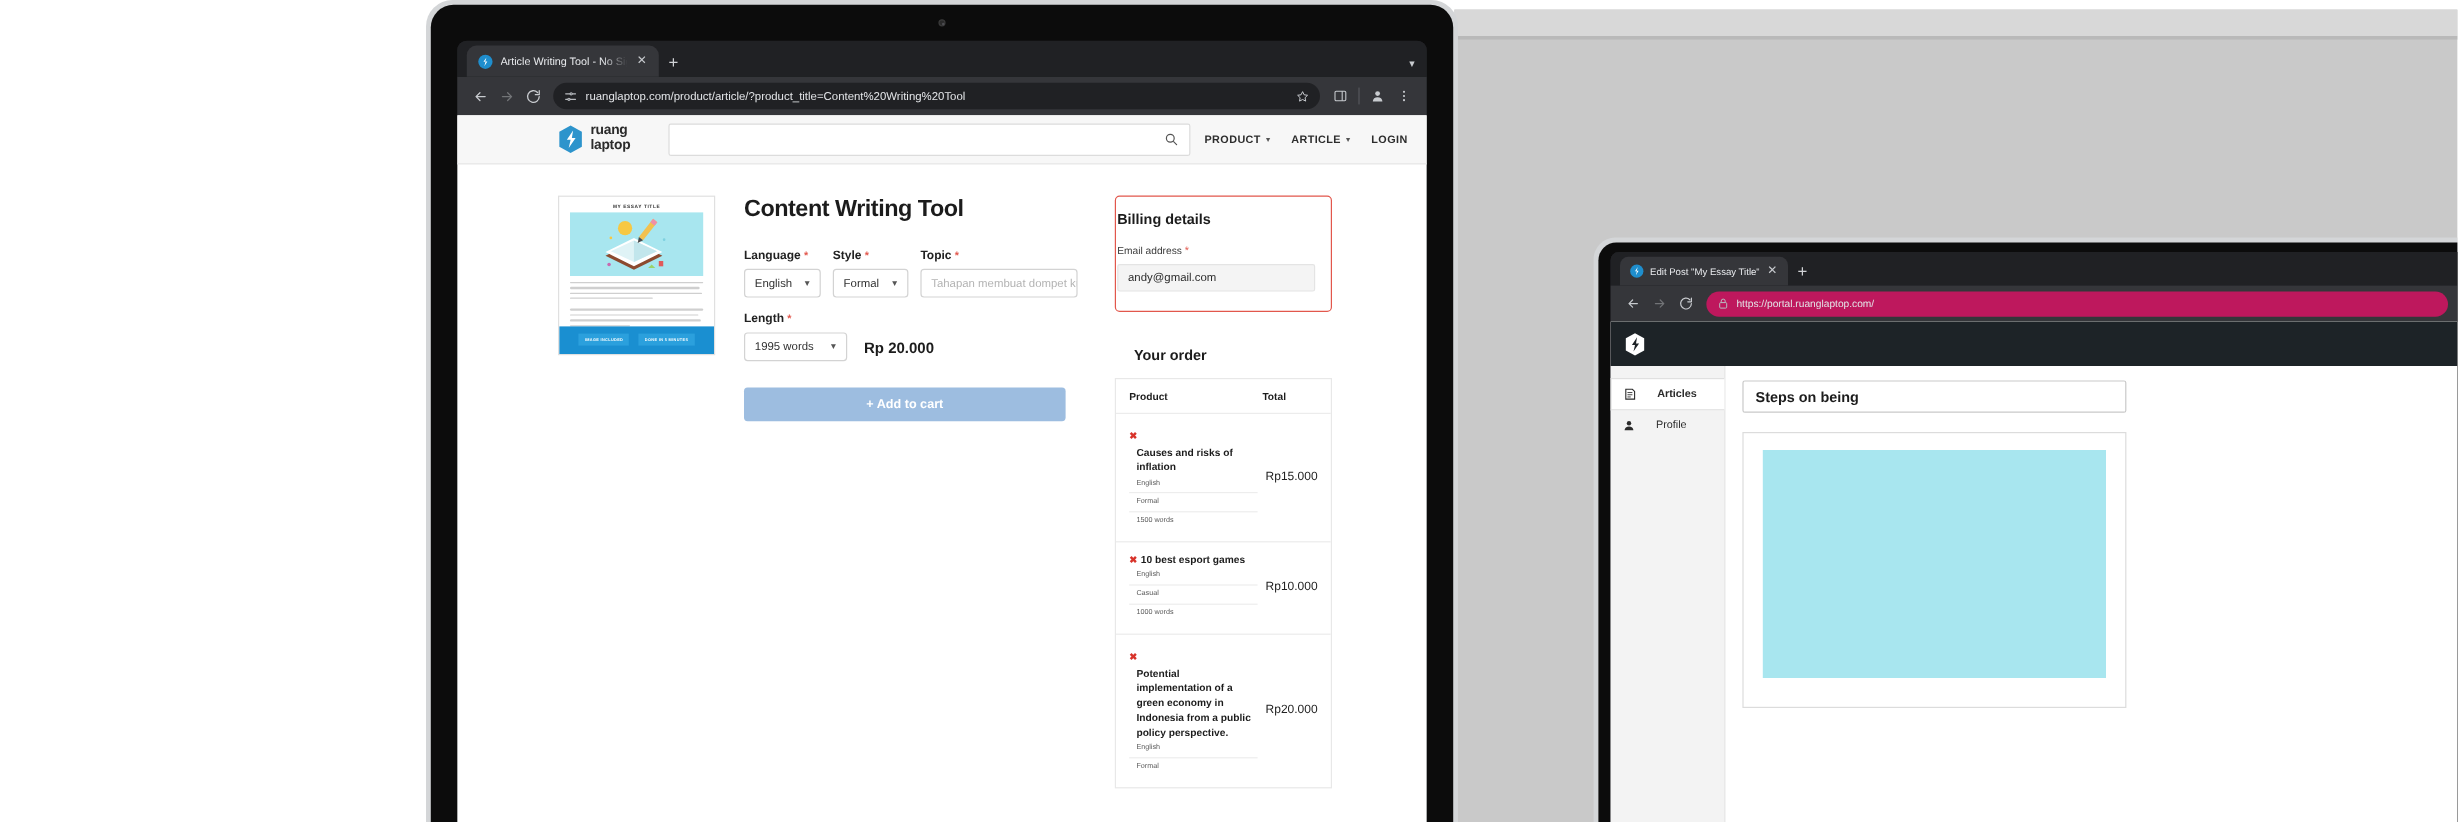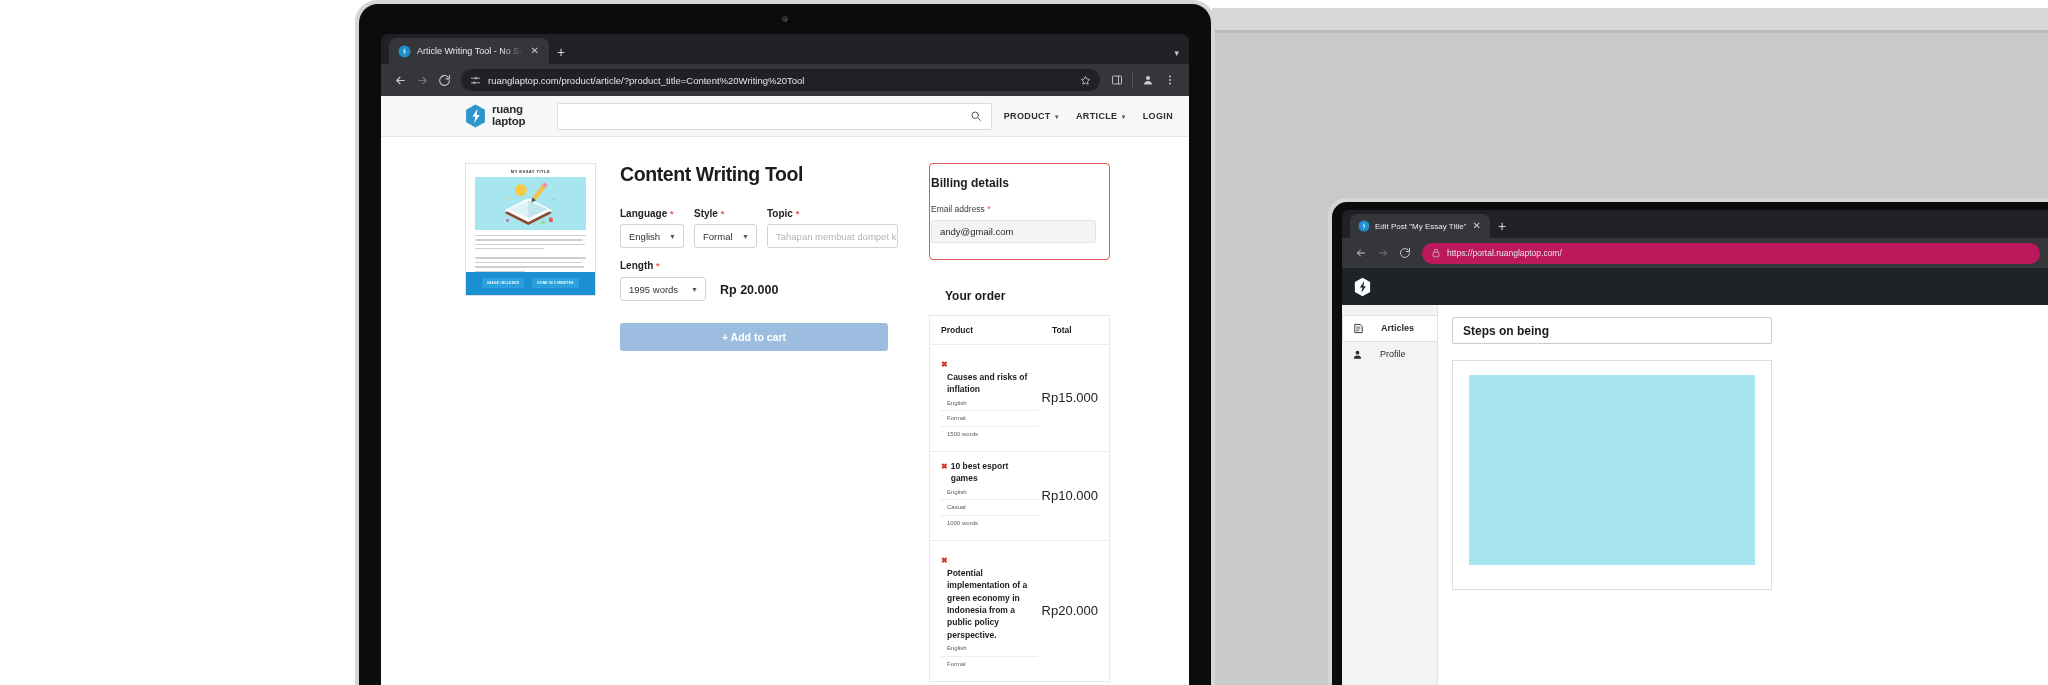--- a/index.html
+++ b/index.html
@@ -209,21 +209,21 @@
   .oth.p{flex:1 1 auto}
   .oth.t{flex:0 0 46px}
   .otr{display:flex;padding:8px 11px 9px 11px;border-bottom:1px solid #ececec;align-items:center}
   .otr:last-child{border-bottom:0}
   .ot-left{flex:1 1 auto;min-width:0;padding-right:4px}
   .ot-x{color:#d8332a;font-size:8px;font-weight:700;margin-right:3px;cursor:pointer;line-height:1}
   .ot-name{font-size:8.5px;font-weight:700;color:#1c1c1c;line-height:1.45}
   .ot-name-block{margin-left:6px}
   .ot-meta{font-size:6px;color:#5a5a5a;border-bottom:1px solid #ededed;padding:4px 0 3px 6px;line-height:1.3}
   .ot-meta:last-child{border-bottom:0}
-  .ot-total{flex:0 0 46px;font-size:13px;color:#222;text-align:left}
+  .ot-total{flex:0 0 46px;font-size:10px;color:#222;text-align:right}
 
   
   .tablet-outer{
     position:absolute; left:1328px; top:198px; width:720px; height:487px;
     background:#d4d6d8; border-radius:18px 0 0 0; padding:4px 0 0 4px;
   }
   .tablet-bezel{
     width:100%;height:100%;background:#0c0c0c;border-radius:15px 0 0 0;
     padding:8px 0 0 10px;
   }

